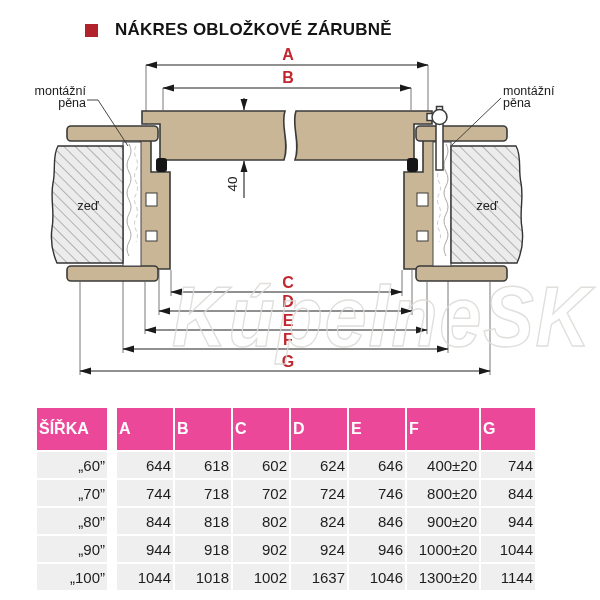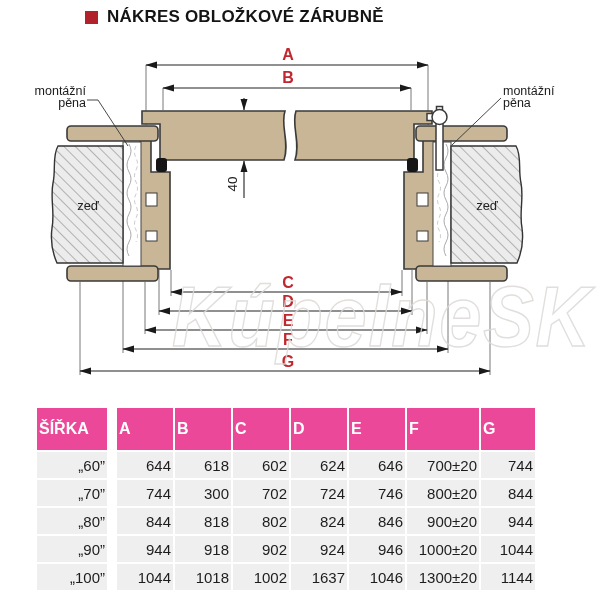--- a/index.html
+++ b/index.html
@@ -1,20 +1,20 @@
 <!DOCTYPE html>
 <html><head>
 <meta charset="utf-8">
 <style>
   html,body{margin:0;padding:0;background:#ffffff;}
   body{width:600px;height:600px;font-family:"Liberation Sans",sans-serif;-webkit-font-smoothing:antialiased;}
   .page{position:relative;width:600px;height:600px;overflow:hidden;background:#fff;}
 
   
-  .title{position:absolute;left:85px;top:7px;display:flex;align-items:center;gap:9px;}
+  .title{position:absolute;left:85px;top:20px;display:flex;align-items:center;gap:17px;}
   .title .bullet{width:13px;height:13px;background:#b2222a;display:inline-block;}
   .title h1{margin:0;font-size:17px;font-weight:bold;color:#141414;letter-spacing:.2px;white-space:nowrap;}
 
   
   .diagram{position:absolute;left:0;top:38px;width:600px;height:366px;}
 
   
   table.dims{position:absolute;left:35px;top:406px;border-collapse:separate;border-spacing:2px;table-layout:fixed;}
   table.dims th{background:#ec4899;color:#ffffff;font-weight:bold;font-size:16px;height:42px;text-align:left;padding:0 2px;}
   table.dims td{background:#efefef;color:#1d1d1d;font-size:15px;height:26px;text-align:right;padding:0 2px;}
@@ -177,27 +177,27 @@
       </tr>
     </thead>
     <tbody>
       <tr>
         <td>„60”</td>
         <td>644</td>
         <td>618</td>
         <td>602</td>
         <td>624</td>
         <td>646</td>
-        <td>700±20</td>
+        <td>400±20</td>
         <td>744</td>
       </tr>
       <tr>
         <td>„70”</td>
         <td>744</td>
-        <td>300</td>
+        <td>718</td>
         <td>702</td>
         <td>724</td>
         <td>746</td>
         <td>800±20</td>
         <td>844</td>
       </tr>
       <tr>
         <td>„80”</td>
         <td>844</td>
         <td>818</td>

